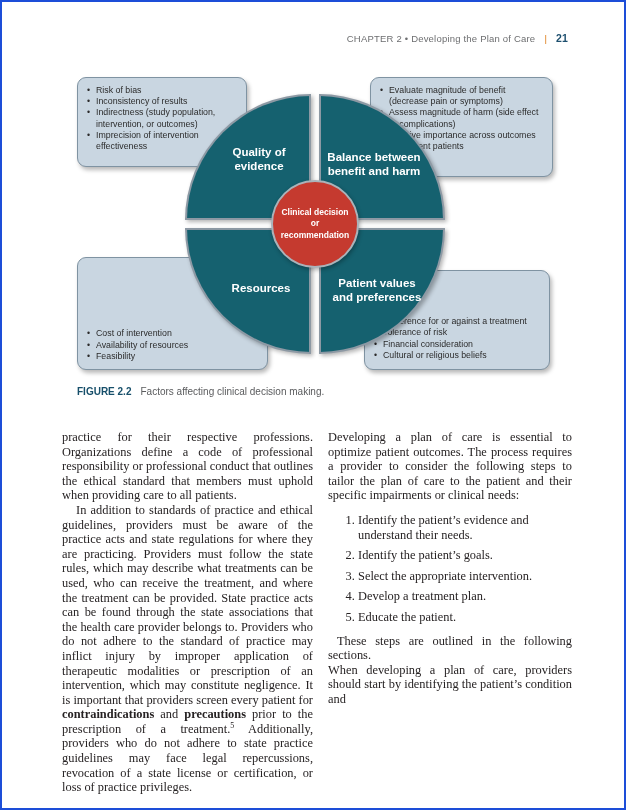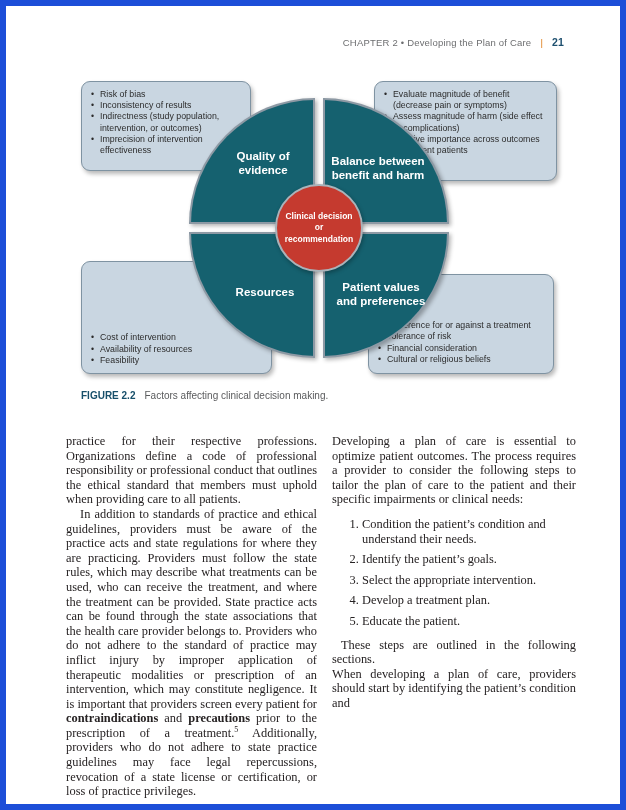--- a/index.html
+++ b/index.html
@@ -1,18 +1,18 @@
 <!DOCTYPE html>
 <html><head>
 <meta charset="utf-8">
 <style>
   html,body{margin:0;padding:0;background:#e9e9e9;}
   .page{
     position:relative;width:626px;height:810px;margin:0 auto;
-    background:#ffffff;border:6px solid #1d4ed8;box-sizing:border-box;
+    background:#ffffff;border:2px solid #1d4ed8;box-sizing:border-box;
     overflow:hidden;font-family:"Liberation Sans",sans-serif;
   }
   
   .runhead{
     position:absolute;top:30px;right:56px;
     font-size:9.5px;color:#6d6e70;letter-spacing:.2px;
   }
   .runhead .divider{color:#e8a662;margin:0 6px;font-weight:bold;}
   .runhead .pageno{color:#1d4f6e;font-weight:bold;font-size:10.5px;}
   
@@ -153,21 +153,21 @@
   <div class="body-cols">
 
     <div class="col col-left">
       <p>practice for their respective professions. Organizations define a code of professional responsibility or professional conduct that outlines the ethical standard that members must uphold when providing care to all patients.</p>
       <p class="indent"><span>In addition to standards of practice and ethical guidelines, providers must be aware of the practice acts and state regulations for where they are practicing. Providers must follow the state rules, which may describe what treatments can be used, who can receive the treatment, and where the treatment can be provided. State practice acts can be found through the state associations that the health care provider belongs to. Providers who do not adhere to the standard of practice may inflict injury by improper application of therapeutic modalities or prescription of an intervention, which may constitute negligence. It is important that providers screen every patient for </span><strong>contraindications</strong><span> and </span><strong>precautions</strong><span> prior to the prescription of a treatment.</span><sup>5</sup><span> Additionally, providers who do not adhere to state practice guidelines may face legal repercussions, revocation of a state license or certification, or loss of practice privileges.</span></p>
     </div>
 
     <div class="col col-right">
       <p>Developing a plan of care is essential to optimize patient outcomes. The process requires a provider to consider the following steps to tailor the plan of care to the patient and their specific impairments or clinical needs:</p>
       <ol>
-        <li>Condition the patient’s condition and understand their needs.</li>
+        <li>Identify the patient’s evidence and understand their needs.</li>
         <li>Identify the patient’s goals.</li>
         <li>Select the appropriate intervention.</li>
         <li>Develop a treatment plan.</li>
         <li>Educate the patient.</li>
       </ol>
       <p class="outro">These steps are outlined in the following sections.</p>
       <p>When developing a plan of care, providers should start by identifying the patient’s condition and</p>
     </div>
 
   </div>

